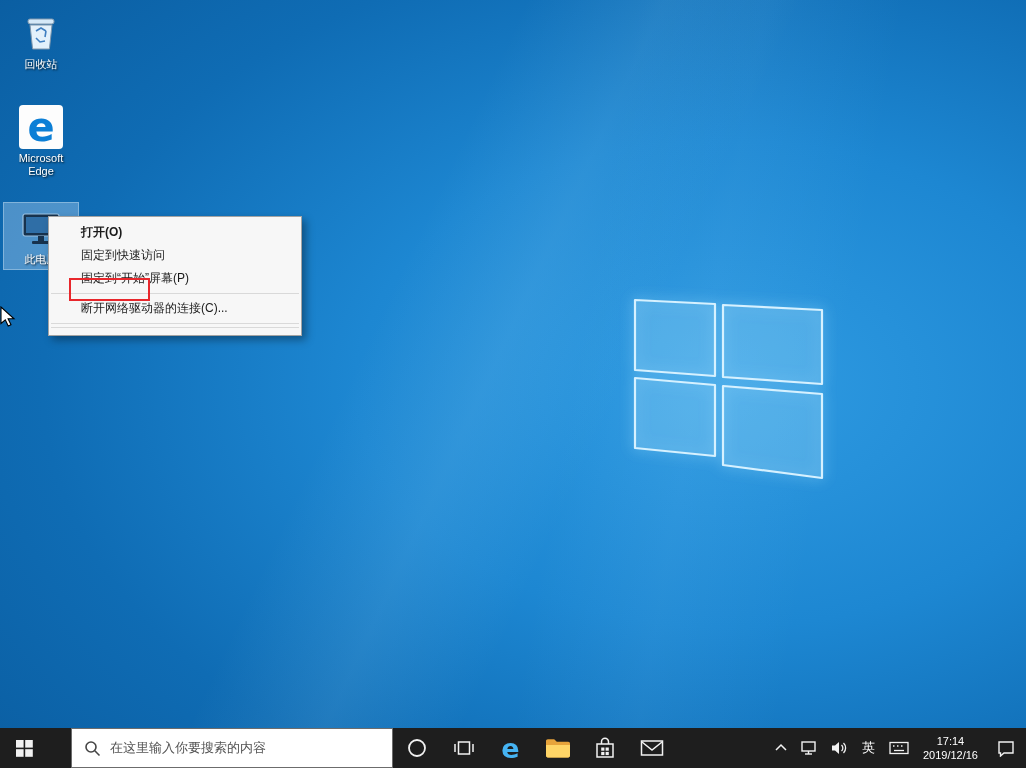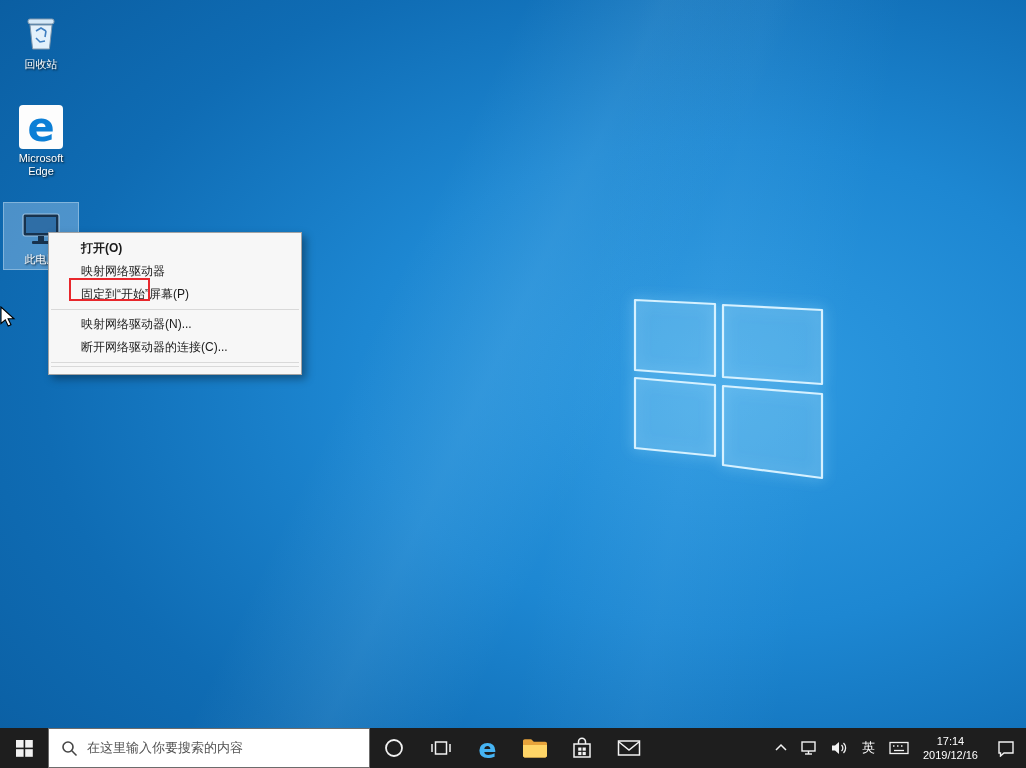--- a/index.html
+++ b/index.html
@@ -35,21 +35,21 @@
     color:#0c7fd6; font-size:40px; font-weight:bold; line-height:40px;
     font-family:"DejaVu Sans",sans-serif;
   }
 
   
   .win-logo { position:absolute; left:600px; top:268px; width:260px; height:230px;
     filter:drop-shadow(0 0 7px rgba(160,225,255,0.85)); }
 
   
   .context-menu {
-    position:absolute; left:48px; top:232px; width:254px;
+    position:absolute; left:48px; top:216px; width:254px;
     background:#f7f7f7; border:1px solid #a3a3a3;
     box-shadow:4px 4px 8px rgba(0,0,0,0.35);
     padding:4px 0; z-index:10; font-size:12px; color:#1a1a1a;
   }
   .menu-item { height:23px; line-height:23px; padding-left:32px; white-space:nowrap; }
   .menu-item.default { font-weight:bold; }
   .menu-sep { border-top:1px solid #d9d9d9; margin:3px 2px; height:0; }
 
   .annotation-box {
     position:absolute; left:69px; top:278px; width:81px; height:23px;
@@ -63,21 +63,21 @@
   .taskbar {
     position:absolute; left:0; bottom:0; width:1026px; height:40px;
     background:#1e1e1e; display:flex; align-items:stretch; z-index:20;
   }
   .tb-btn {
     width:47px; height:40px; display:flex; align-items:center; justify-content:center;
     cursor:pointer; flex:0 0 auto;
   }
   .search-box {
     width:322px; height:40px; background:#ffffff; border:1px solid #6c6c6c;
-    display:flex; align-items:center; gap:9px; padding-left:12px; flex:0 0 auto;
+    display:flex; align-items:center; gap:9px; padding-left:12px; flex:0 0 auto;margin-left:23px;
   }
   .search-box .ph { color:#535353; font-size:13px; }
   .edge-tb-glyph { color:#46b4f3; font-size:27px; font-weight:bold;
     font-family:"DejaVu Sans",sans-serif; line-height:27px; }
   .tray { margin-left:auto; display:flex; align-items:stretch; }
   .tray-btn { display:flex; align-items:center; justify-content:center;
     padding:0 6px; cursor:pointer; }
   .ime { color:#fff; font-size:13px; padding:0 8px; }
   .clock { color:#fff; font-size:11px; line-height:14px; text-align:center;
     padding:0 8px; display:flex; flex-direction:column; justify-content:center; }
@@ -117,24 +117,23 @@
       <rect x="4" y="8" width="36" height="22" rx="2" fill="#17324d" stroke="#9cc2e2" stroke-width="1.2"></rect>
       <rect x="7" y="11" width="30" height="16" fill="#2f6ea6"></rect>
       <rect x="19" y="30" width="6" height="5" fill="#17324d"></rect>
       <rect x="13" y="35" width="18" height="3" rx="1" fill="#17324d"></rect>
     </svg>
     <div class="label">此电脑</div>
   </div>
 
   <div class="context-menu">
     <div class="menu-item default">打开(O)</div>
-    <div class="menu-item">映射网络驱动器</div>
+    <div class="menu-item">固定到快速访问</div>
     <div class="menu-item">固定到“开始”屏幕(P)</div>
     <div class="menu-sep"></div>
-    <div class="menu-item">映射网络驱动器(N)...</div>
     <div class="menu-item">断开网络驱动器的连接(C)...</div>
     <div class="menu-sep"></div>
     <div class="menu-sep"></div>
   </div>
 
   <div class="annotation-box"></div>
 
   <svg class="cursor" width="18" height="22" viewBox="0 0 18 22">
     <polygon points="1,1 1,17.5 5.3,13.8 8.2,20 11,18.7 8.1,12.8 14,12.8" fill="#ffffff" stroke="#000000" stroke-width="1.1"></polygon>
   </svg>

